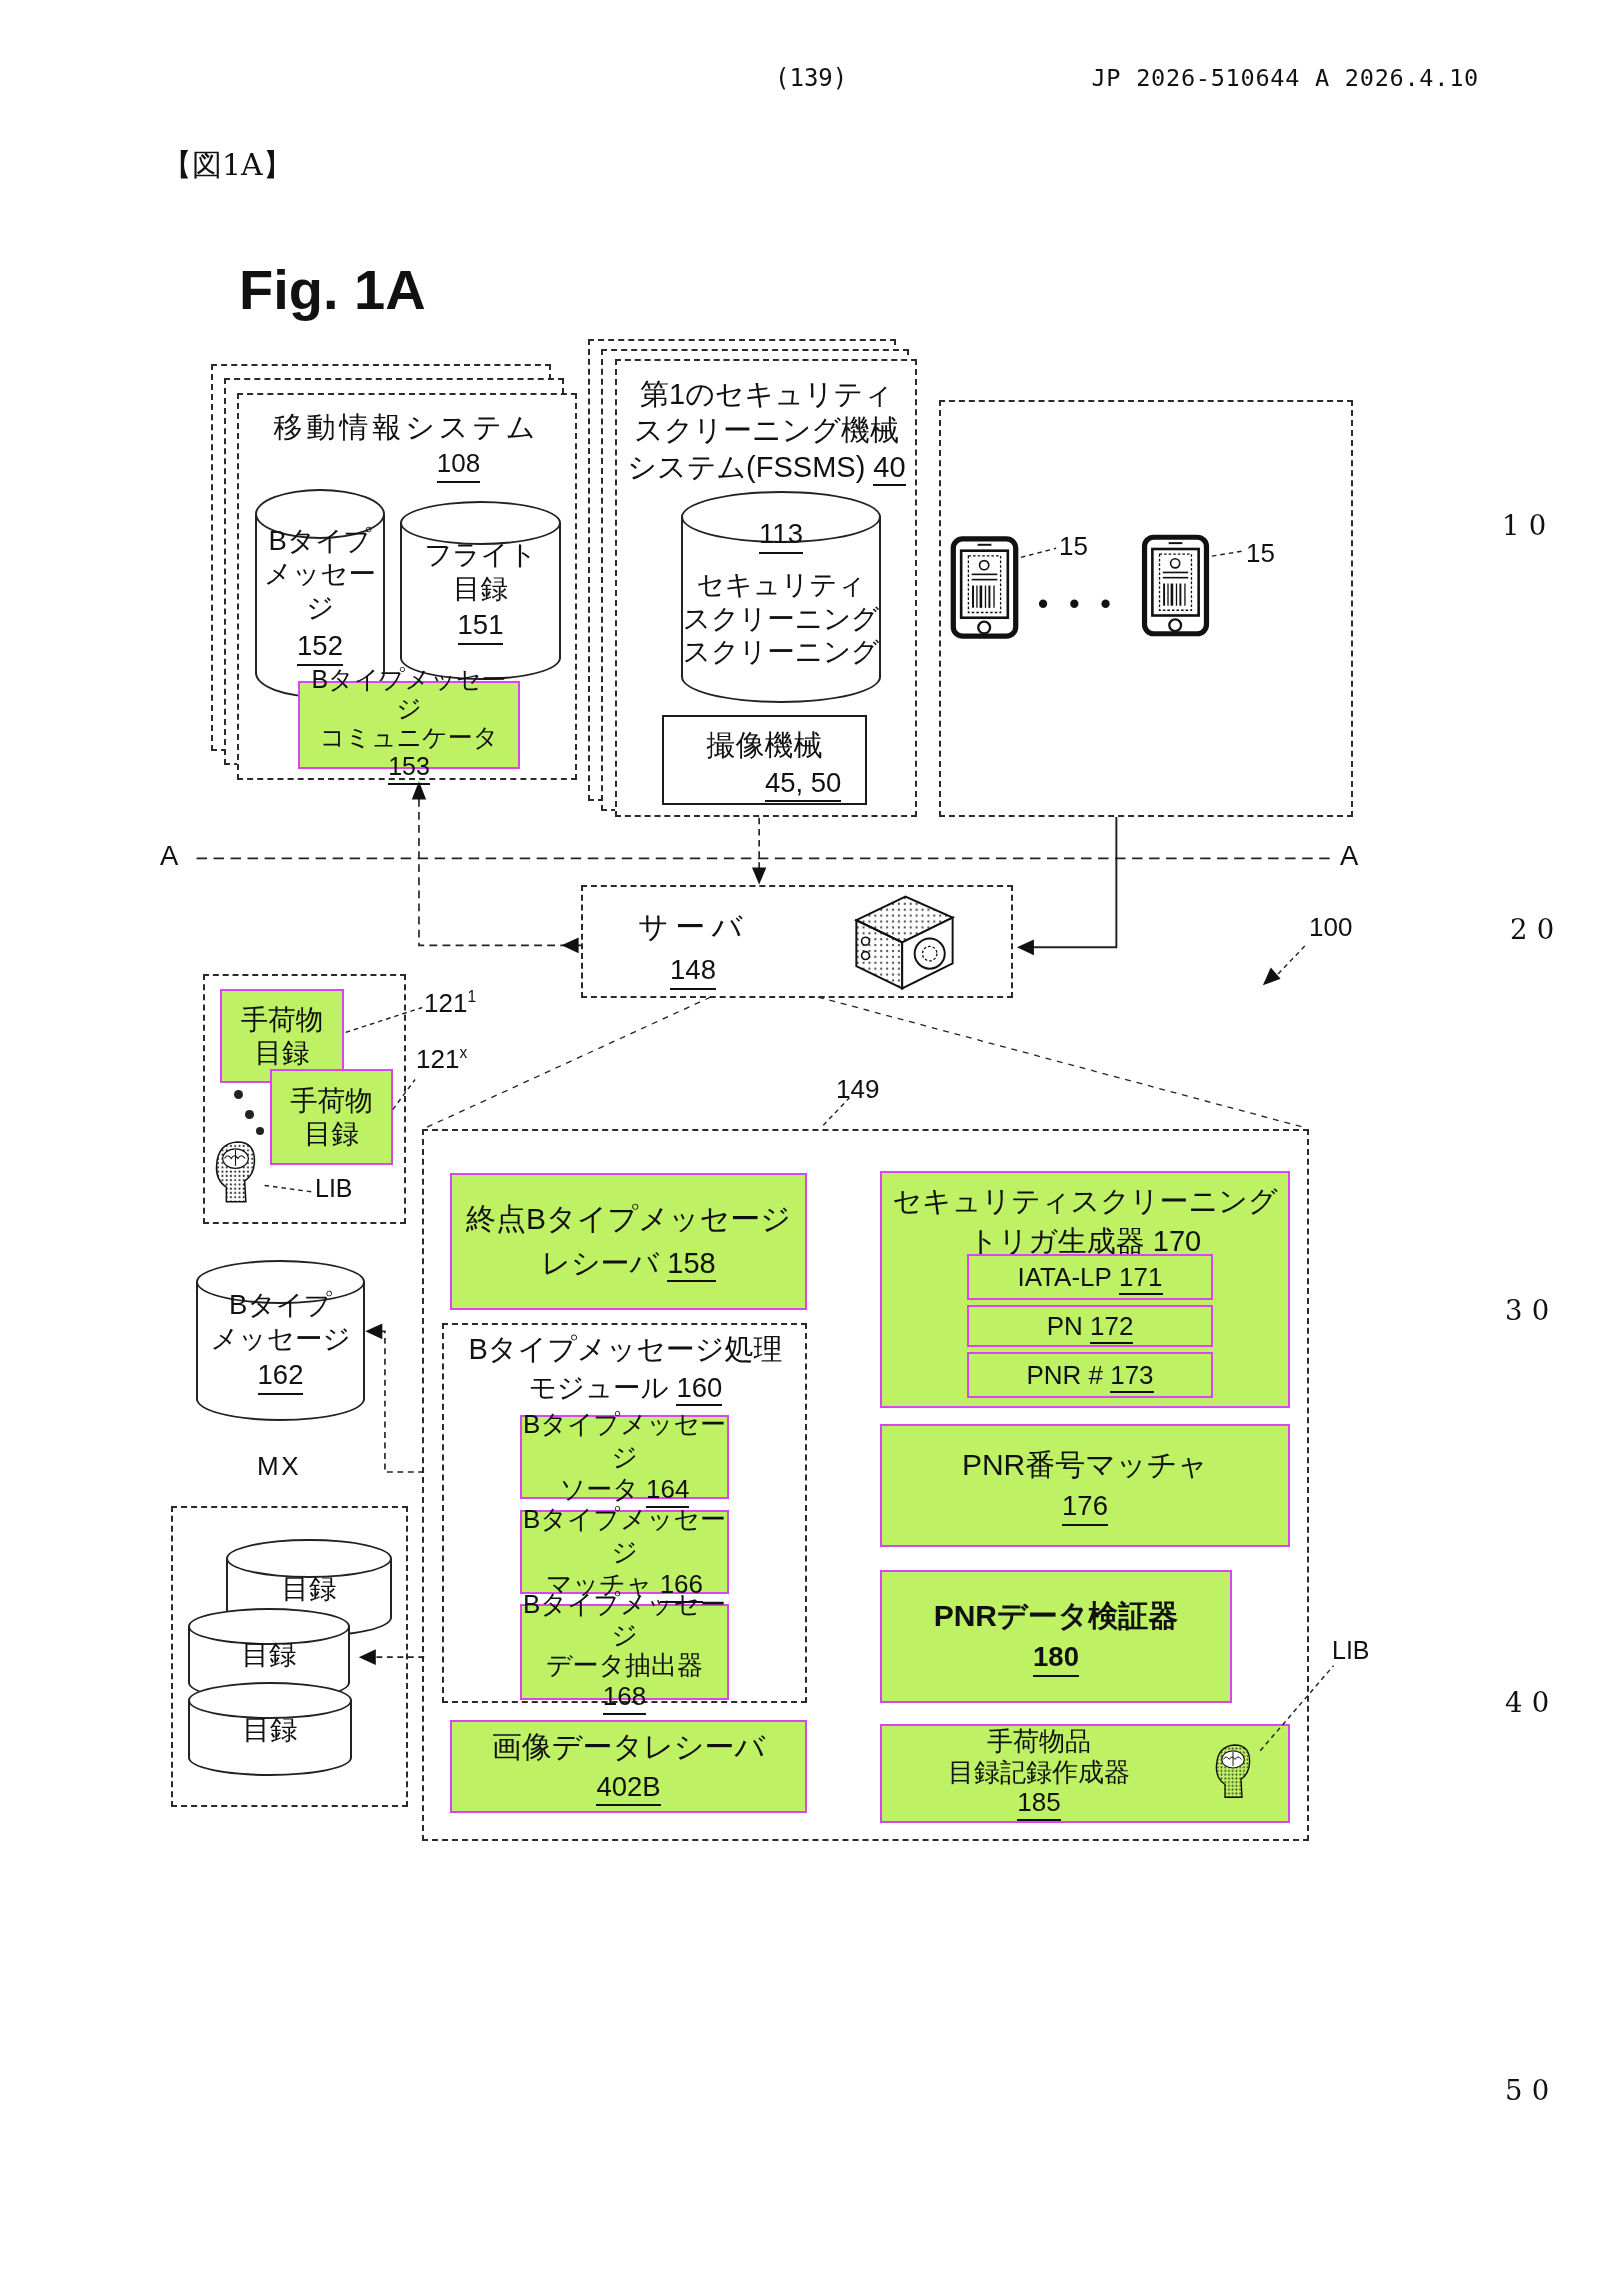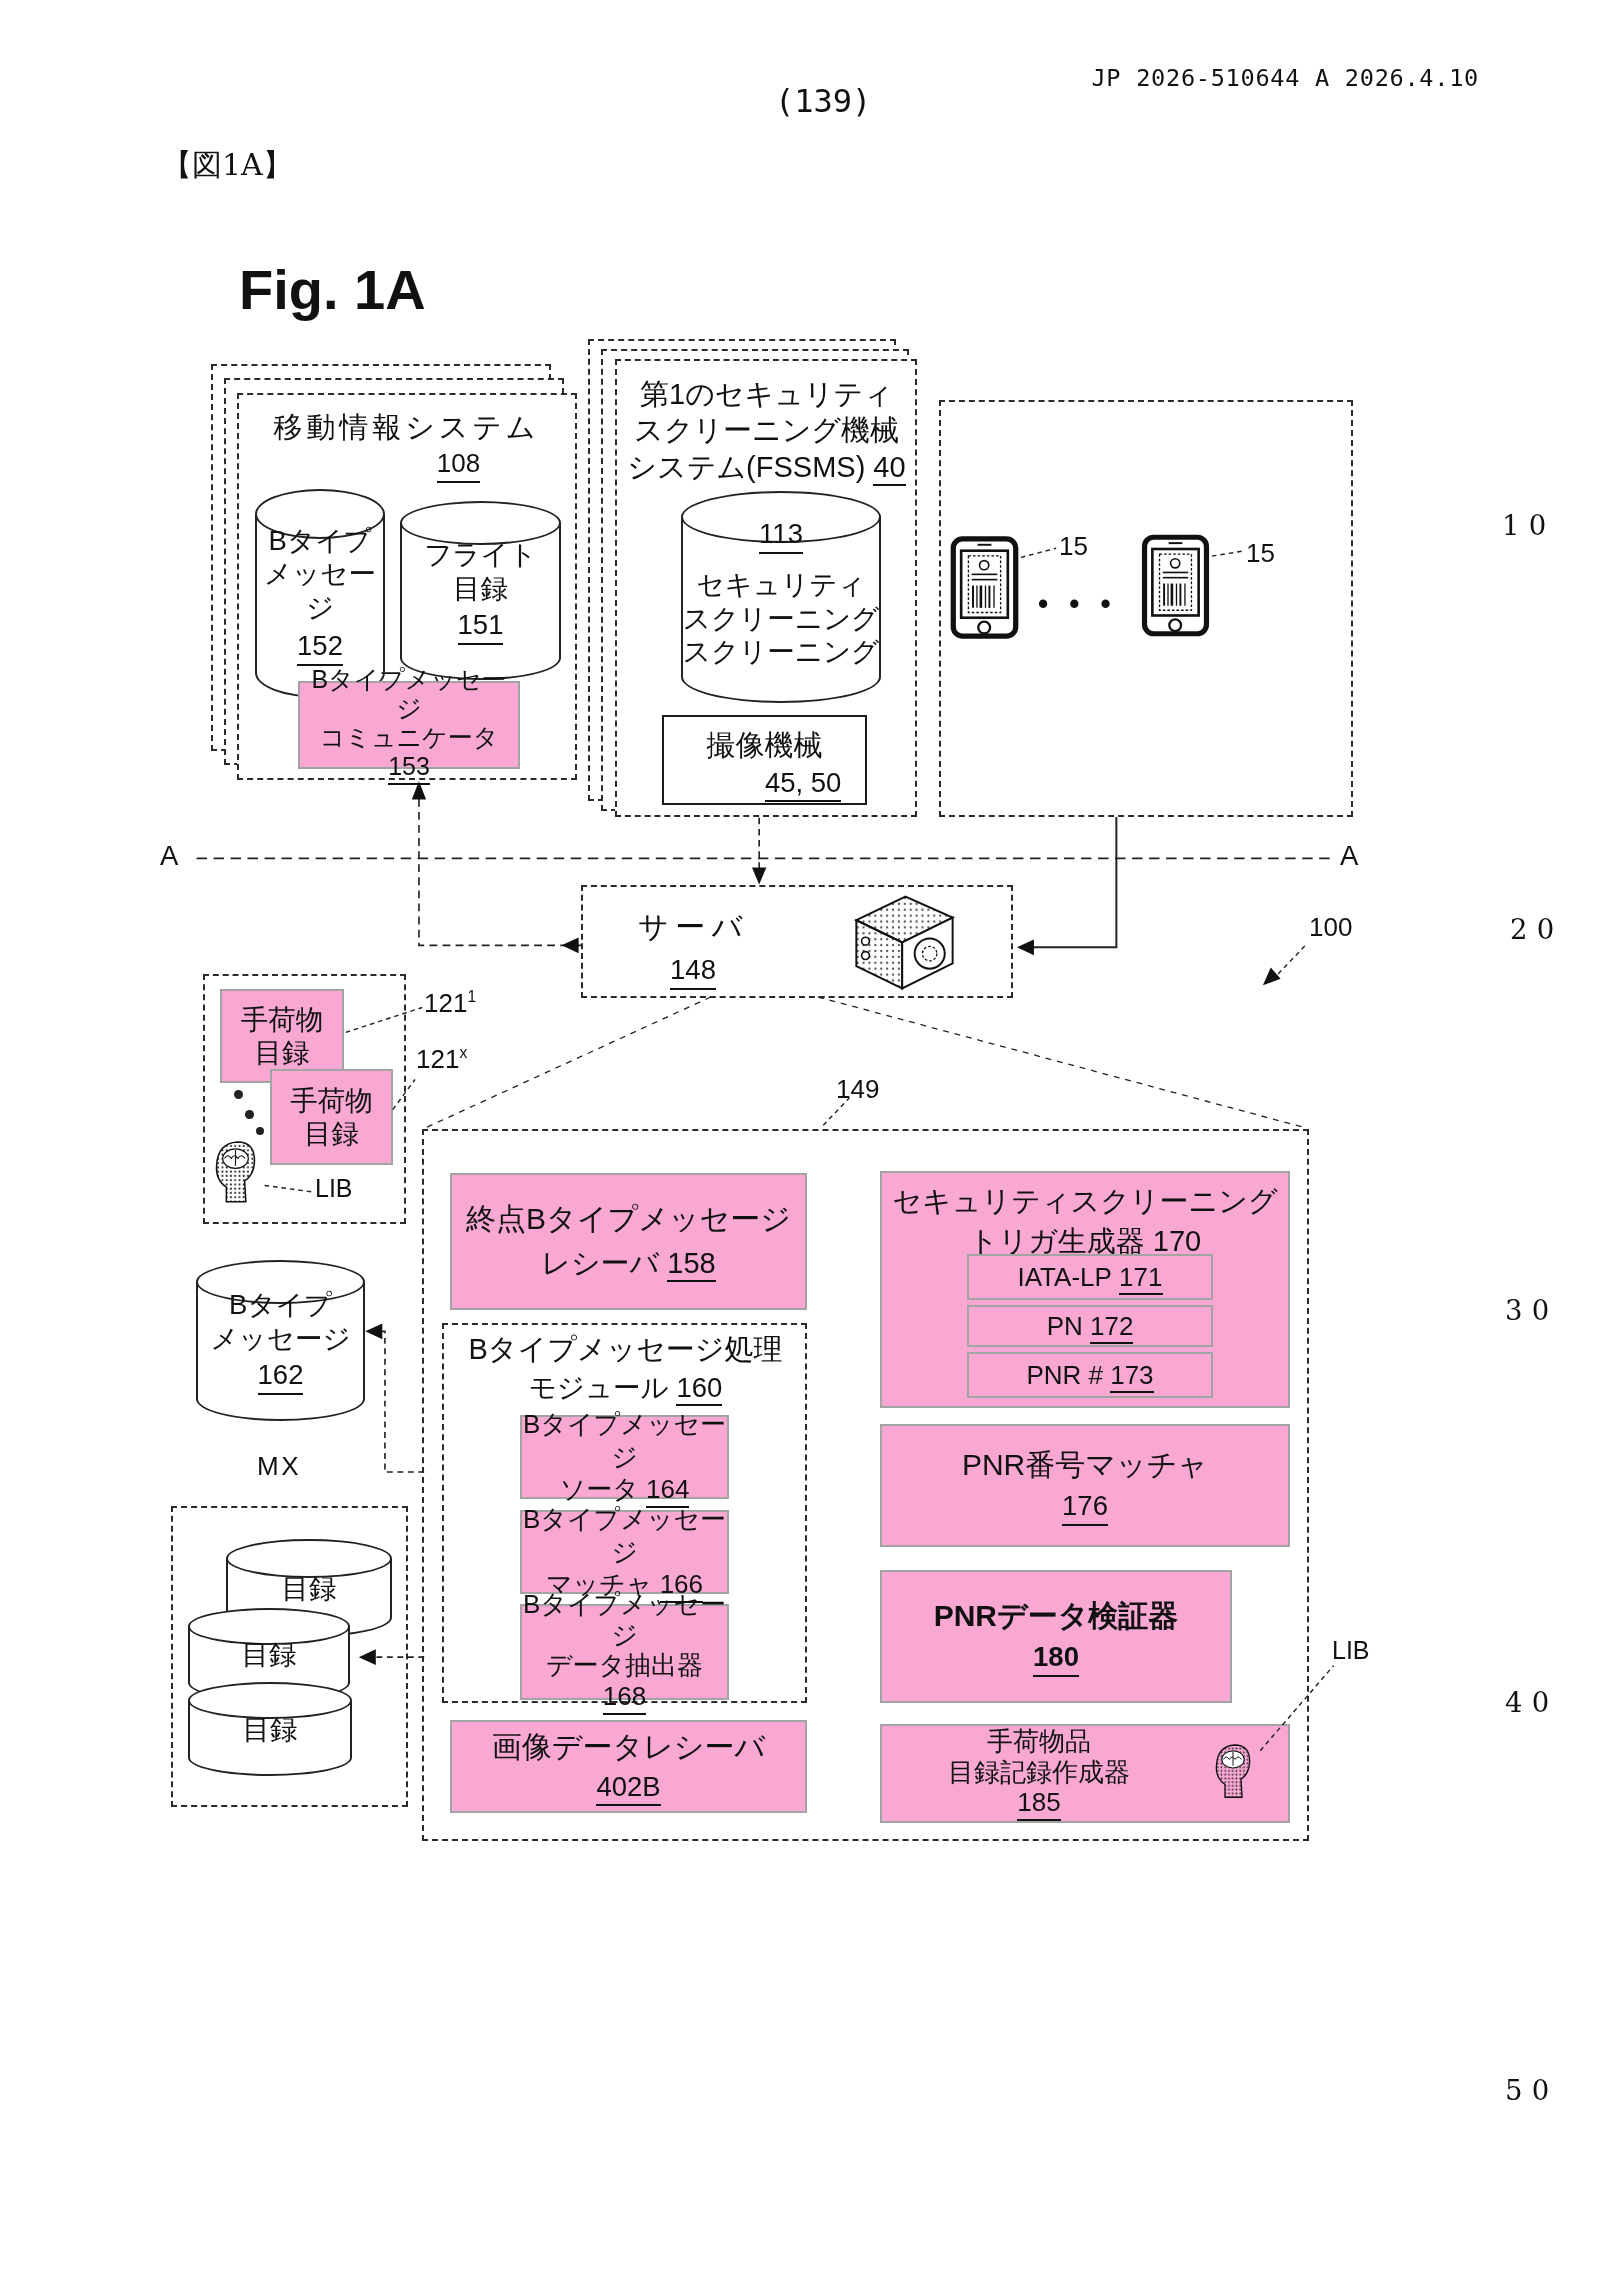--- a/index.html
+++ b/index.html
@@ -1,21 +1,21 @@
 <!DOCTYPE html>
 <html style="font-size:10.5px"><head>
 <meta charset="utf-8">
 <style>
   html,body{margin:0;padding:0;background:#888;}
   *{box-sizing:border-box;}
   .page{position:relative;width:1623px;height:2295px;background:#fff;
         font-family:"Liberation Sans","DejaVu Sans",sans-serif;color:#111;overflow:hidden;}
   .abs{position:absolute;}
   .dashedbox{border:2px dashed #2a2a2a;background:#fff;}
-  .solidbox{border:2px solid #a3a3a3;background:#f9a8d4;}
+  .solidbox{border:2px solid #d946ef;background:#bef264;}
   .thickbox{border:2.6px solid #1a1a1a;background:#fff;}
   .ctr{display:flex;flex-direction:column;align-items:center;justify-content:center;text-align:center;}
   .u{border-bottom:2px solid #111;padding-bottom:1.3px;}
   .mono{font-family:"DejaVu Sans Mono","Liberation Mono",monospace;}
   .serif{font-family:"DejaVu Serif","Liberation Serif",serif;}
   sup{font-size:60%;vertical-align:super;}
   
   .cyl{position:absolute;}
   .cyl-top{position:absolute;left:0;right:0;top:0;height:calc(var(--ry)*2);
            border:2px solid #222;border-radius:50%;background:#fff;}
@@ -27,21 +27,21 @@
              display:flex;flex-direction:column;align-items:center;justify-content:center;text-align:center;}
   .dot{position:absolute;background:#222;border-radius:50%;}
   .overlay{position:absolute;left:0;top:0;pointer-events:none;}
   .jp42{font-size:27.5px;line-height:1.22;}
 </style>
 </head>
 <body>
 
 <div class="page">
 
-  <div class="abs mono" style="left:775px;top:64px;font-size:32px;margin-top:18px;">(139)</div>
+  <div class="abs mono" style="left:775px;top:64px;font-size:24px;">(139)</div>
   <div class="abs mono" style="left:1080px;top:64px;width:399px;text-align:right;font-size:23.6px;letter-spacing:0.7px;">JP 2026-510644 A 2026.4.10</div>
 
   <div class="abs serif" style="left:162px;top:145px;font-size:30px;">【図1A】</div>
   <div class="abs" style="left:239px;top:257px;font-size:56px;font-weight:bold;">Fig. 1A</div>
 
   <div class="abs dashedbox" style="left:211px;top:364px;width:340px;height:387px;"></div>
   <div class="abs dashedbox" style="left:224px;top:378px;width:340px;height:387px;"></div>
   <div class="abs dashedbox" style="left:237px;top:393px;width:340px;height:387px;"></div>
   <div class="abs" style="left:243px;top:408px;width:327px;text-align:center;font-size:29px;letter-spacing:3.9px;">移動情報システム</div>
   <div class="abs ctr" style="left:308px;top:450px;width:301px;height:31px;">

